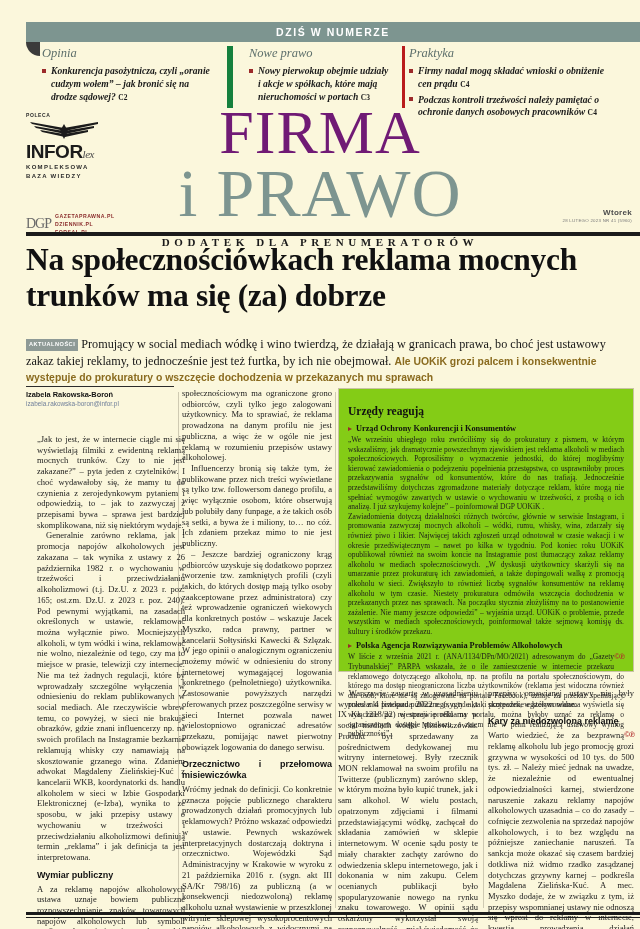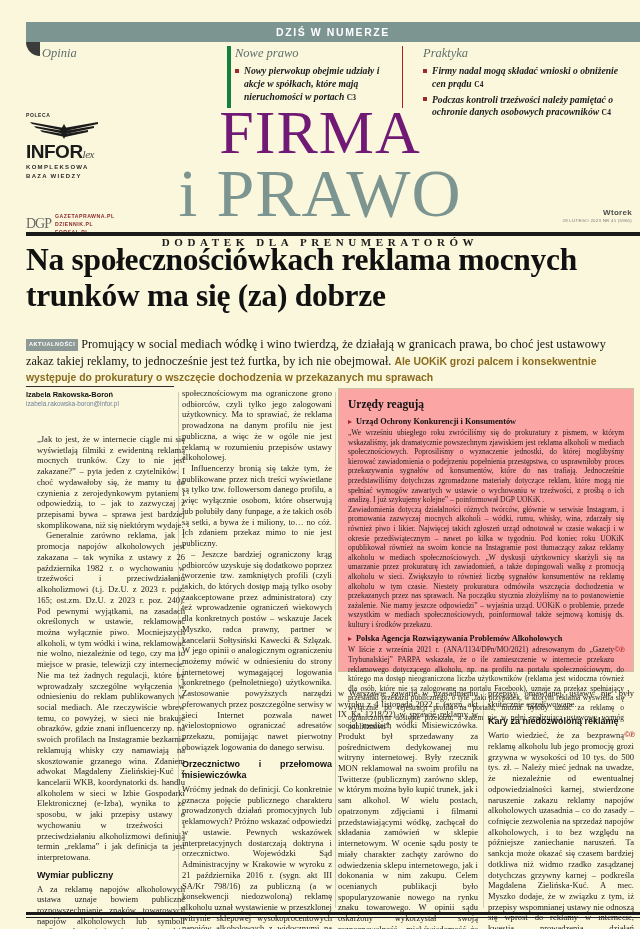--- a/index.html
+++ b/index.html
@@ -20,22 +20,22 @@
     display:flex;align-items:center;justify-content:center;
     color:#ffffff;font-family:"Liberation Sans",sans-serif;
     font-weight:bold;font-size:10.5px;letter-spacing:1.6px;
   }
   .band-notch{position:absolute;left:26px;top:42px;width:14px;height:14px;background:#3b3b3b;border-radius:0 0 0 14px;}
 
   
   .teasers{position:absolute;left:42px;top:46px;width:590px;height:62px;display:flex;}
   .teaser{padding-right:12px;box-sizing:border-box;position:relative;}
   .teaser.t1{width:185px;}
-  .teaser.t2{width:175px;border-left:4px solid #15803d;padding-left:4px;}
-  .teaser.t3{width:230px;border-left:1px solid #b91c1c;padding-left:20px;}
+  .teaser.t2{width:175px;border-left:6px solid #15803d;padding-left:16px;}
+  .teaser.t3{width:230px;border-left:3px solid #b91c1c;padding-left:4px;}
   .teaser-title{
     font-family:"Liberation Serif",serif;font-style:italic;
     font-size:12.5px;color:#5d6f6b;margin-bottom:4px;font-weight:normal;
   }
   .teaser-item{
     font-family:"Liberation Serif",serif;font-style:italic;font-weight:bold;
     font-size:9.6px;line-height:1.33;margin-bottom:3px;
     padding-left:9px;position:relative;color:#1a1a1a;
   }
   .teaser-item:before{
@@ -112,21 +112,21 @@
   #col4{left:488px;top:688px;width:146px;height:222px;}
 
   .col-sep{position:absolute;width:1px;background:#cfcab2;}
   #sep1{left:178px;top:392px;height:516px;}
   #sep2{left:335px;top:392px;height:516px;}
   #sep3{left:483px;top:690px;height:218px;}
 
   
   .sidebox{
     position:absolute;left:338px;top:388px;width:296px;height:284px;
-    background:#fca5a5;border:1px solid #c9c3a4;box-sizing:border-box;padding:9px 9px;
+    background:#84cc16;border:1px solid #c9c3a4;box-sizing:border-box;padding:16px 9px;
   }
   .sidebox h2{
     font-family:"Liberation Serif",serif;font-weight:bold;font-size:11.5px;
     margin:0 0 7px 0;color:#111;
   }
   .sb-head{
     font-family:"Liberation Serif",serif;font-weight:bold;font-size:8.3px;
     margin:5px 0 2px 0;padding-left:8px;position:relative;color:#111;
   }
   .sb-head:before{
@@ -150,20 +150,24 @@
 
   <div class="topband">
     <div class="topband-label">DZIŚ W NUMERZE</div>
   </div>
   <div class="band-notch"></div>
 
   <div class="teasers">
 
     <div class="teaser t1">
       <div class="teaser-title">Opinia</div>
+      <div class="teaser-item">
+        <span>Konkurencja pasożytnicza, czyli „oranie cudzym wołem” – jak bronić się na drodze sądowej?</span>
+        <span class="pg">C2</span>
+      </div>
     </div>
 
     <div class="teaser t2">
       <div class="teaser-title">Nowe prawo</div>
       <div class="teaser-item">
         <span>Nowy pierwokup obejmie udziały i akcje w spółkach, które mają nieruchomości w portach</span>
         <span class="pg">C3</span>
       </div>
     </div>
 

